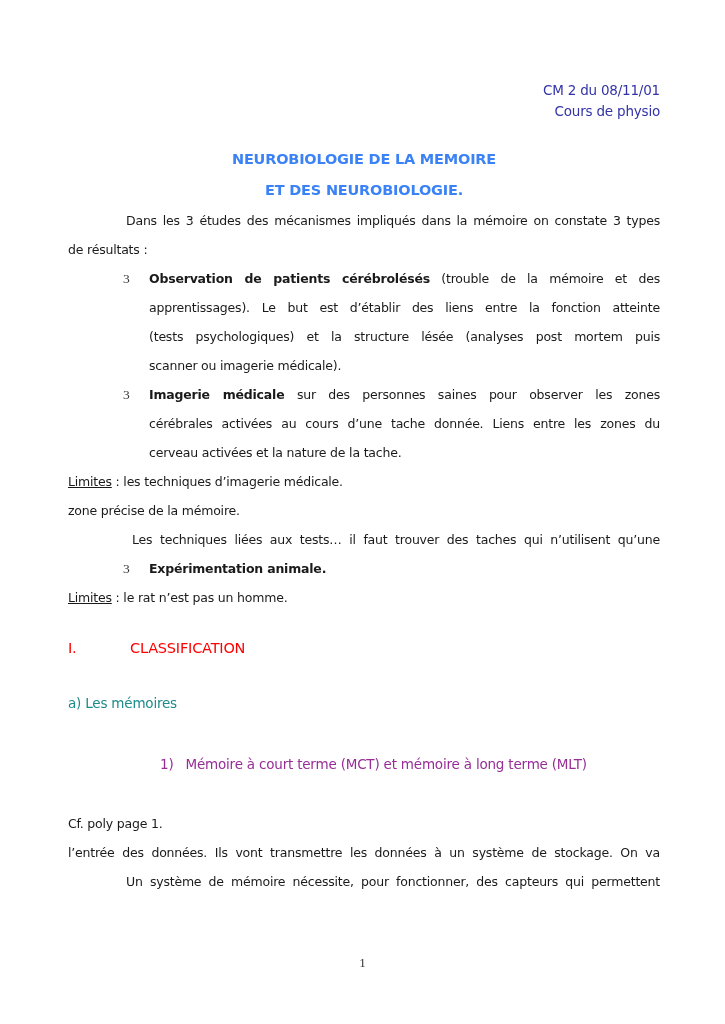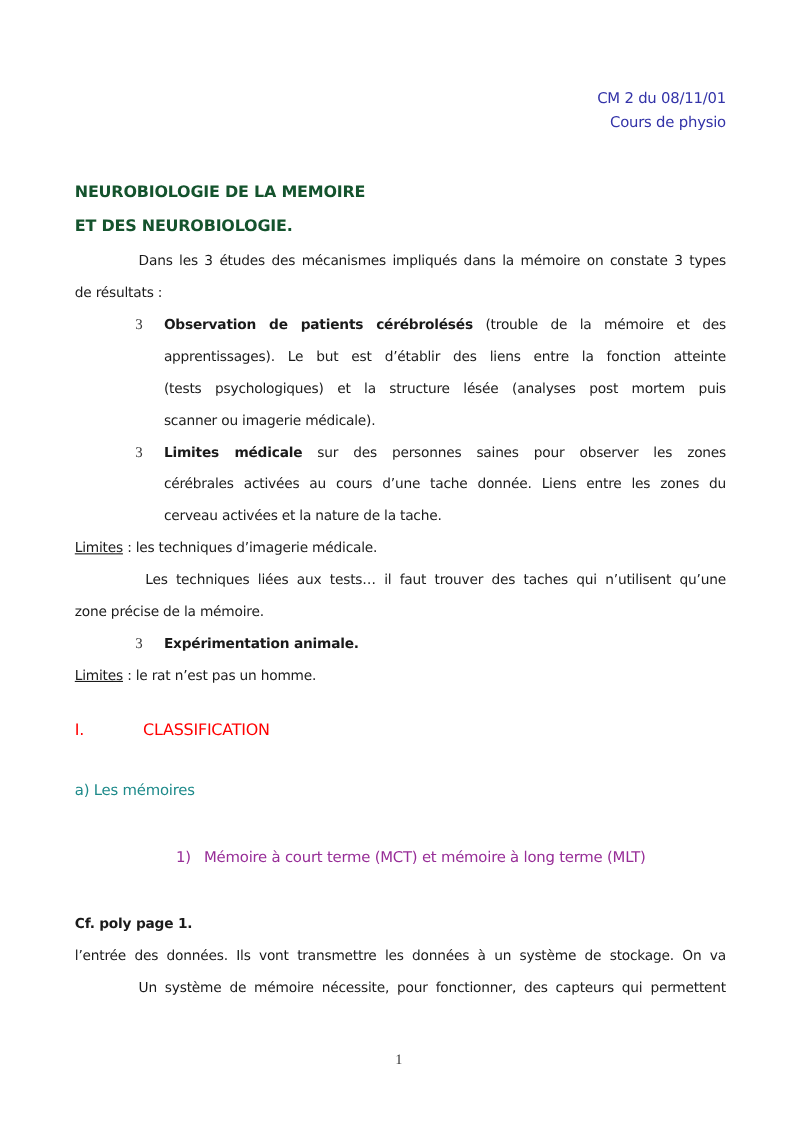--- a/index.html
+++ b/index.html
@@ -15,23 +15,23 @@
     color:#1a1a1a;
     overflow:hidden;
   }
   .header {
     text-align:right;
     color:#3333a8;
     font-size:13.5px;
     line-height:21px;
   }
   .doc-title {
-    margin-top:38px;
-    text-align:left;
-    color:#14532d;
+    margin-top:22px;
+    text-align:center;
+    color:#3b82f6;
     font-weight:bold;
     font-size:14.5px;
     line-height:31px;
   }
   .para { line-height:29px; }
   .jline { text-align:justify; text-align-last:justify; line-height:29px; overflow:hidden; }
   .jline.last { text-align-last:left; }
   .ind-58 { text-indent:58px; }
   .ind-64 { text-indent:64px; }
   .intro { }
@@ -52,21 +52,21 @@
   .section-heading .numeral { display:inline-block; width:62px; }
   .sub-a {
     margin-top:26px; 
     color:#1d8a8a; font-size:13.5px; line-height:29px;
   }
   .sub-1 {
     margin-top:32px; margin-left:92px;
     color:#972d97; font-size:13.5px; line-height:29px;
   }
   .sub-1 .marker { margin-right:12px; }
-  .para-cf { margin-top:30px;font-weight:bold; }
+  .para-cf { margin-top:30px; }
   .page-number {
     position:absolute; left:0; right:0; top:955px;
     text-align:center;
     font-family:"Liberation Serif", serif;
     color:#333333; font-size:13px; letter-spacing:0;
   }
 </style>
 </head>
 <body>
 
@@ -95,35 +95,35 @@
         <div class="jline"><span class="bold">Observation de patients cérébrolésés</span><span> (trouble de la mémoire et des</span></div>
         <div class="jline">apprentissages). Le but est d’établir des liens entre la fonction atteinte</div>
         <div class="jline">(tests psychologiques) et la structure lésée (analyses post mortem puis</div>
         <div class="jline last">scanner ou imagerie médicale).</div>
       </div>
     </div>
 
     <div class="bullet">
       <span class="marker">3</span>
       <div class="btext">
-        <div class="jline"><span class="bold">Limites médicale</span><span> sur des personnes saines pour observer les zones</span></div>
+        <div class="jline"><span class="bold">Imagerie médicale</span><span> sur des personnes saines pour observer les zones</span></div>
         <div class="jline">cérébrales  activées au cours d’une tache donnée. Liens entre les zones du</div>
         <div class="jline last">cerveau activées et la nature de la tache.</div>
       </div>
     </div>
 
   </div>
 
   <div class="para">
     <span class="ul">Limites</span><span> : les techniques d’imagerie médicale.</span>
   </div>
 
   <div class="para">
+    <div class="jline last">zone précise de la mémoire.</div>
     <div class="jline ind-64">Les techniques liées aux tests… il faut trouver des taches qui n’utilisent qu’une</div>
-    <div class="jline last">zone précise de la mémoire.</div>
   </div>
 
   <div class="bullets">
     <div class="bullet">
       <span class="marker">3</span>
       <div class="btext">
         <div class="jline last bold">Expérimentation animale.</div>
       </div>
     </div>
   </div>

